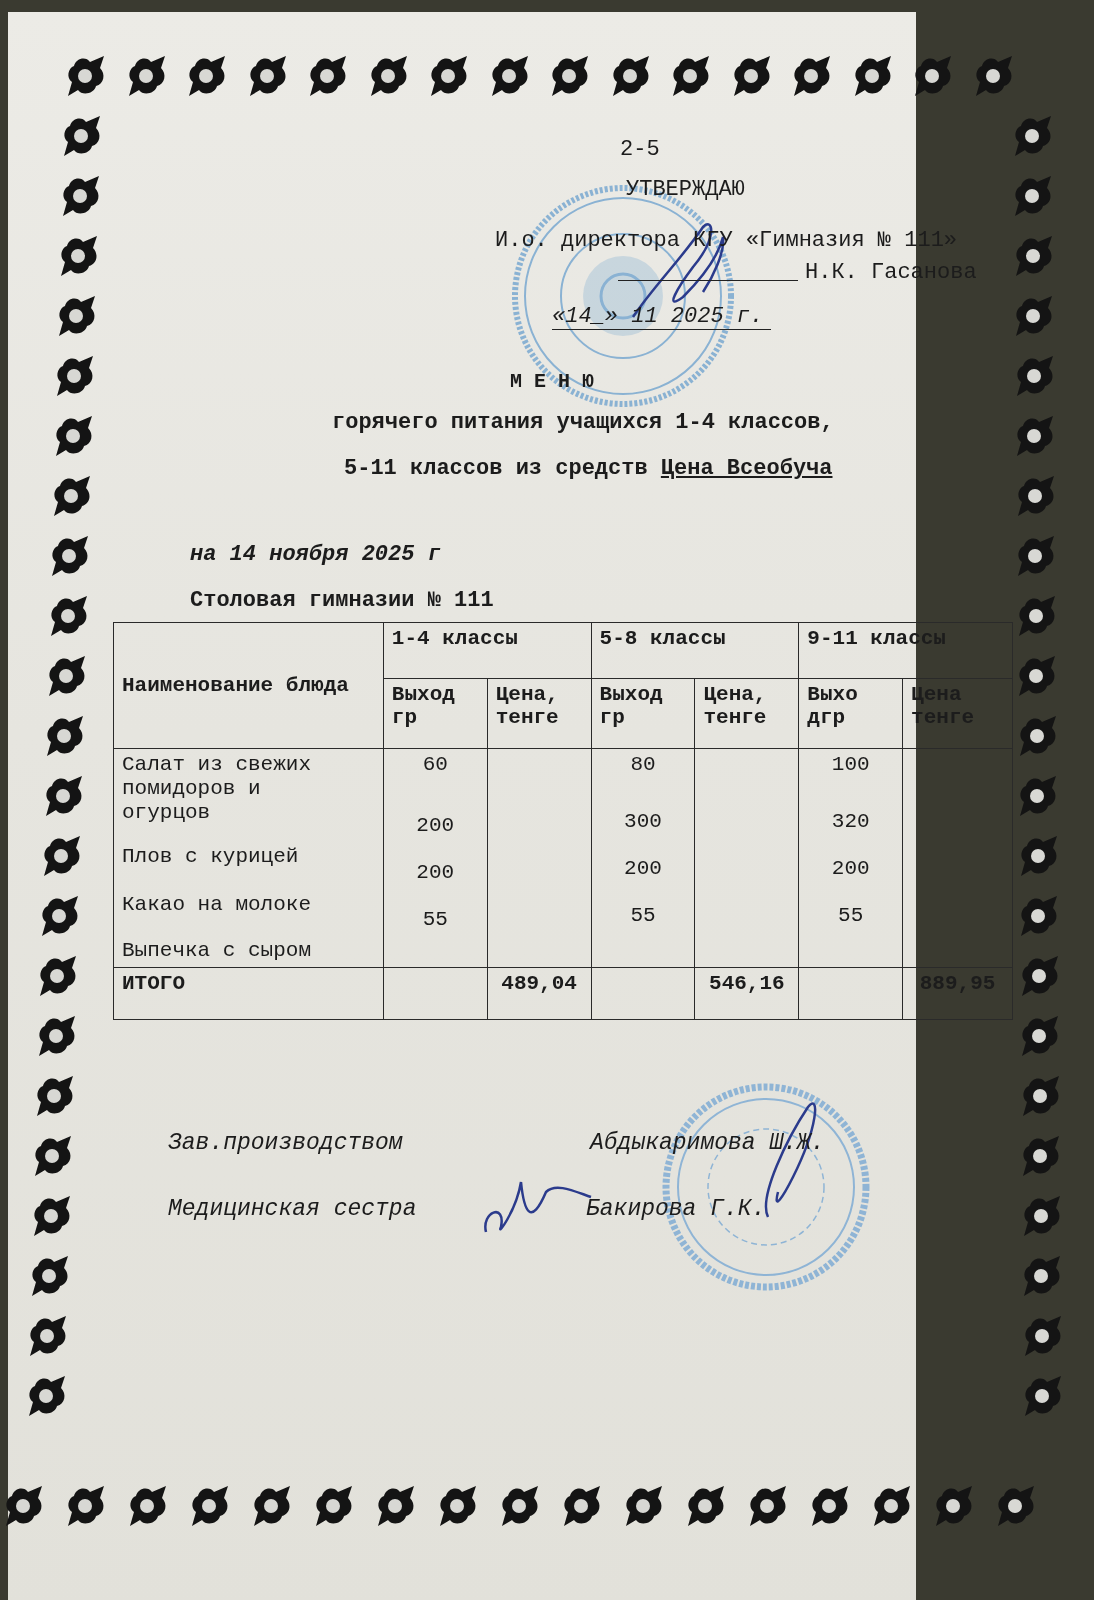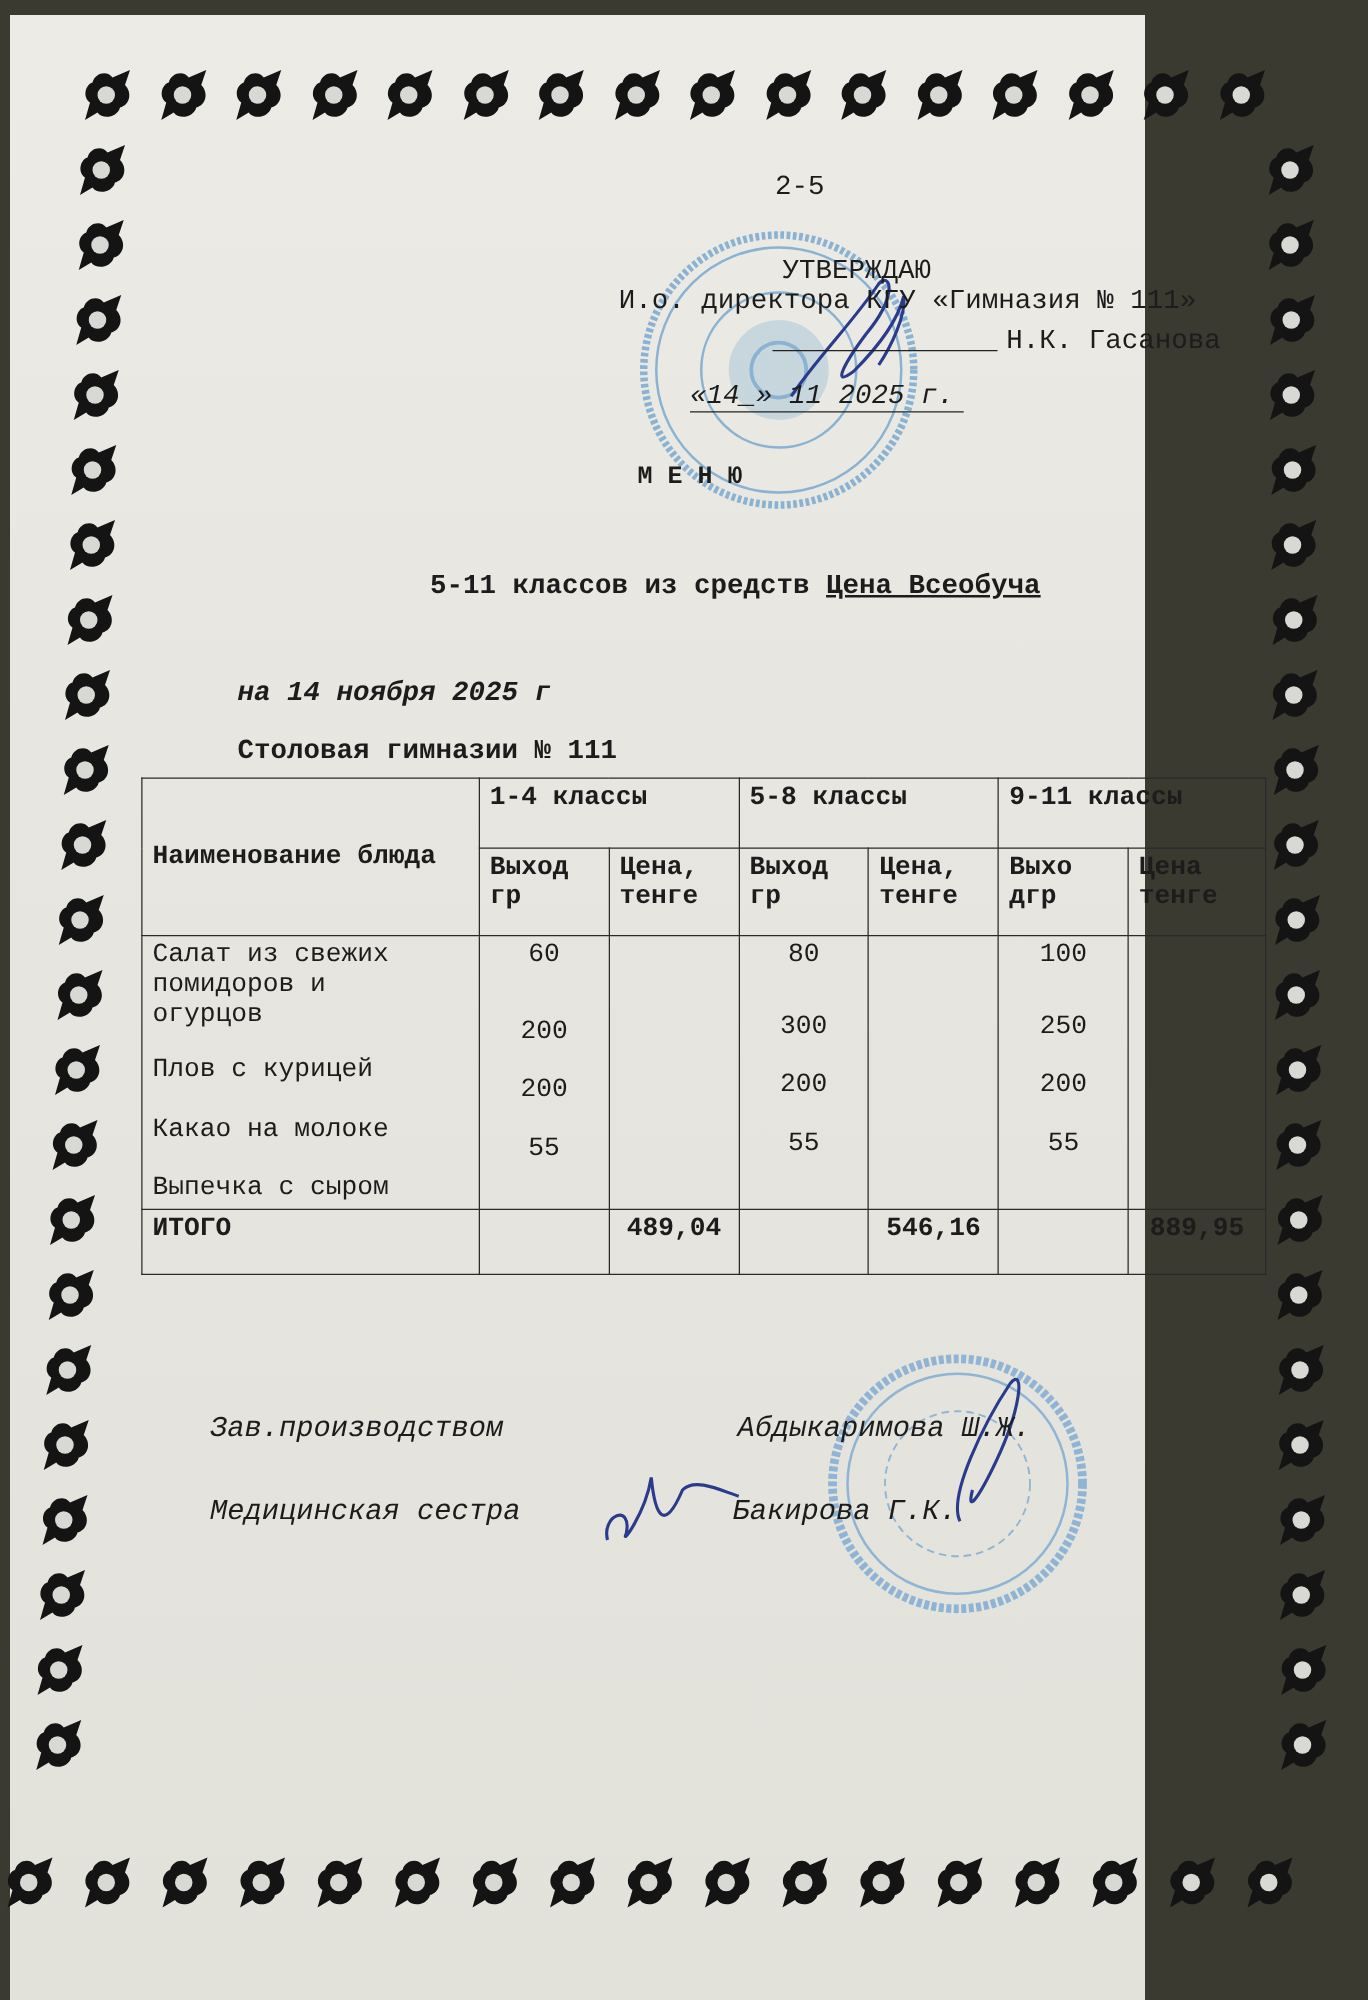--- a/index.html
+++ b/index.html
@@ -515,27 +515,28 @@
     <circle cx="115" cy="112" r="62" fill="none" stroke="#3d86c6" stroke-width="2"></circle>
     <circle cx="115" cy="112" r="40" fill="#3d86c6" opacity="0.35"></circle>
     <circle cx="115" cy="112" r="22" fill="none" stroke="#3d86c6" stroke-width="3"></circle>
   </svg>
 
   <svg class="sig" style="left:615px;top:205px;width:120px;height:110px;" viewBox="0 0 120 110">
     <path d="M10 100 C30 70, 60 40, 80 10 C90 0, 95 20, 70 50 C55 70, 40 95, 60 80 C80 60, 95 40, 100 20 C102 35, 90 60, 80 75" fill="none" stroke="#2b3b8c" stroke-width="2.5"></path>
   </svg>
 
   <div class="txt r" style="left:612px;top:125px;">2-5</div>
-  <div class="txt r" style="left:618px;top:165px;margin-top:27px;">УТВЕРЖДАЮ</div>
+  <div class="txt r" style="left:618px;top:165px;">УТВЕРЖДАЮ</div>
   <div class="txt r" style="left:487px;top:204px;margin-top:12px;">И.о. директора КГУ «Гимназия № 111»</div>
   <div style="position:absolute;left:610px;top:268px;width:180px;border-bottom:1.5px solid #222;"></div>
   <div class="txt r" style="left:797px;top:248px;">Н.К. Гасанова</div>
   <div class="txt r i" style="left:544px;top:292px;border-bottom:1.5px solid #222;padding-right:8px;">«14_»   11   2025   г.</div>
 
   <div class="txt b" style="left:502px;top:358px;font-size:20px;">М Е Н Ю</div>
+  <div class="txt r b" style="left:324px;top:398px;">горячего питания учащихся 1-4 классов,</div>
   <div class="txt r b" style="left:336px;top:444px;">
     <span>5-11 классов из средств </span><span class="u">Цена Всеобуча</span>
   </div>
 
   <div class="txt r b i" style="left:182px;top:530px;">на 14 ноября 2025 г</div>
   <div class="txt r b" style="left:182px;top:576px;">Столовая гимназии № 111</div>
 
   <table class="menu">
     <colgroup>
       <col style="width:270px">
@@ -587,21 +588,21 @@
         <div>300</div>
         <div style="height:24px"></div>
         <div>200</div>
         <div style="height:24px"></div>
         <div>55</div>
       </td>
       <td></td>
       <td class="c">
         <div>100</div>
         <div style="height:34px"></div>
-        <div>250</div>
+        <div>320</div>
         <div style="height:24px"></div>
         <div>200</div>
         <div style="height:24px"></div>
         <div>55</div>
       </td>
       <td></td>
     </tr>
     <tr style="height:52px;">
       <td class="b">ИТОГО</td>
       <td></td>

